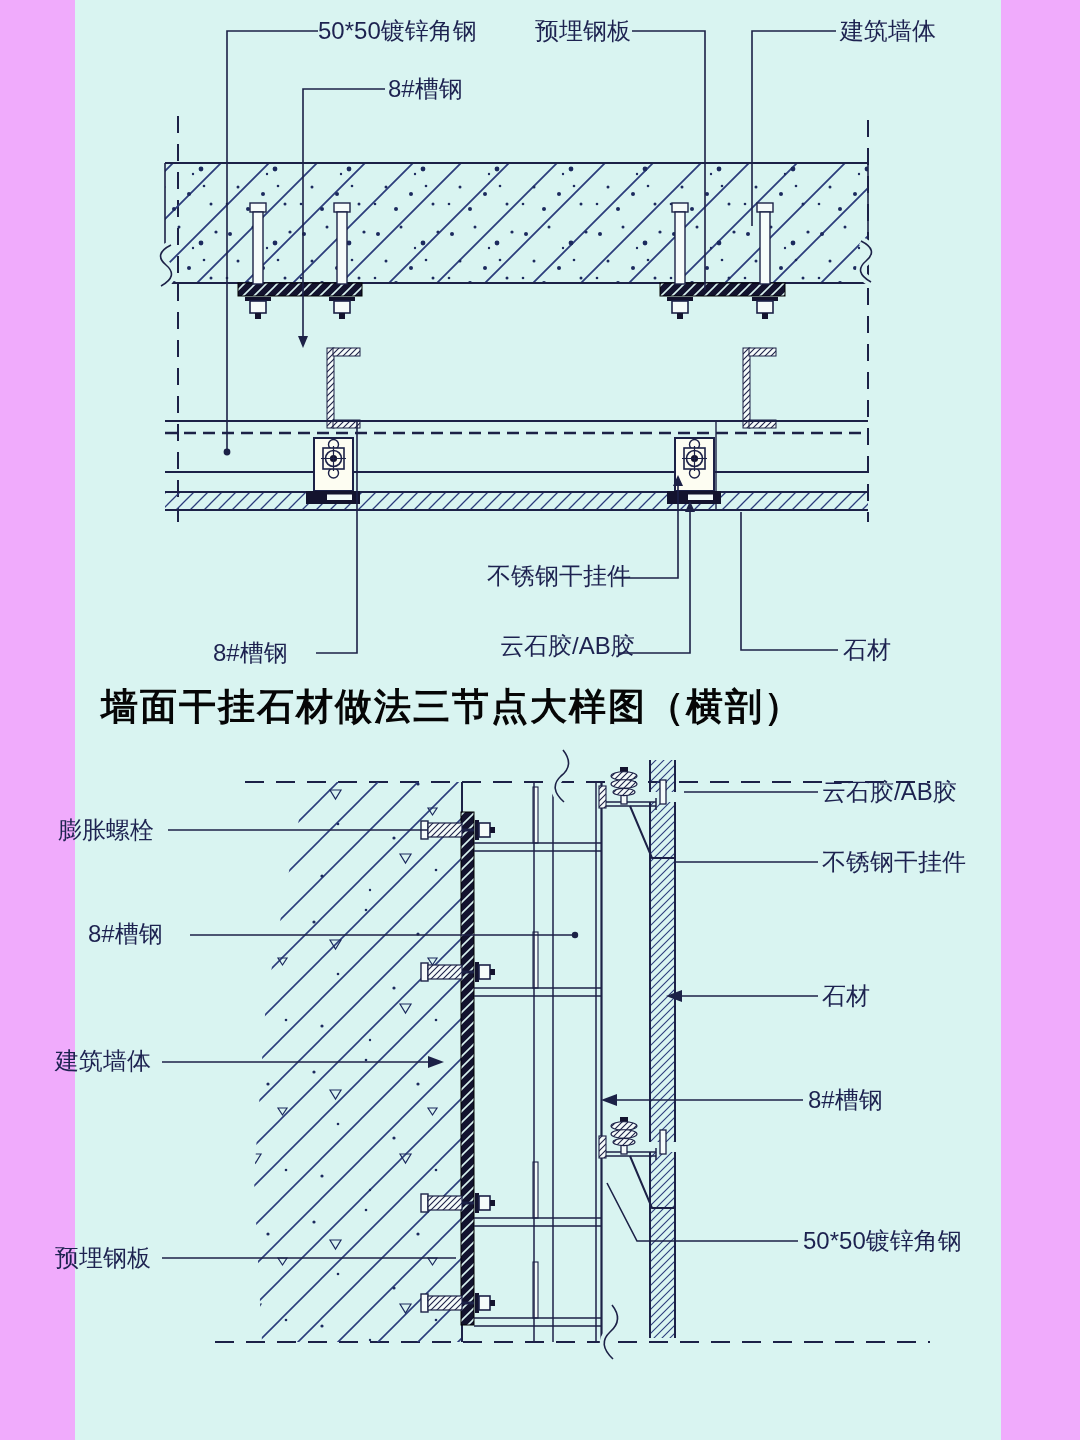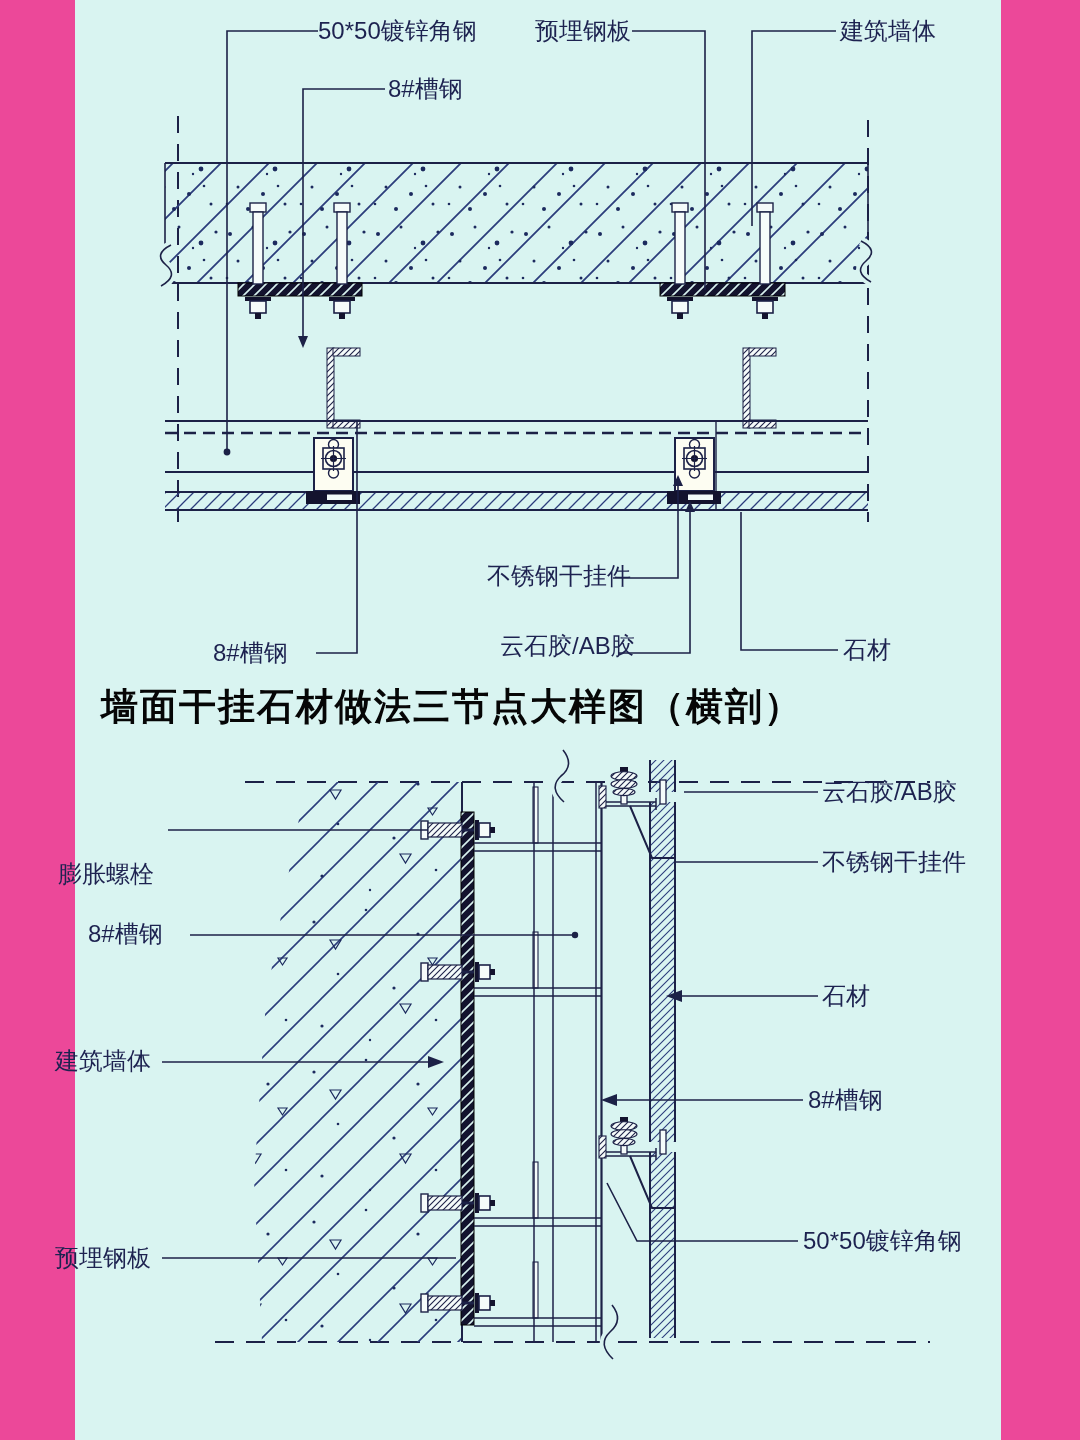--- a/index.html
+++ b/index.html
@@ -1,16 +1,16 @@
 <!DOCTYPE html>
 <html><head>
 <meta charset="utf-8">
 <style>
   html,body{margin:0;padding:0;}
-  #page{position:relative;width:1080px;height:1440px;background:#ec4899;overflow:hidden;
+  #page{position:relative;width:1080px;height:1440px;background:#f0abfc;overflow:hidden;
         font-family:"Liberation Sans", sans-serif;}
   #content-bg{position:absolute;left:75px;top:0;width:926px;height:1440px;background:#d9f4f1;}
   svg{position:absolute;left:0;top:0;}
   .lbl{position:absolute;white-space:nowrap;font-size:24px;color:#1d2250;line-height:26px;
        font-family:"Liberation Sans", sans-serif;}
   .ttl{position:absolute;left:75px;width:754px;text-align:center;font-size:37px;font-weight:900;
        color:#060606;letter-spacing:2px;font-family:"Liberation Sans", sans-serif;}
 </style>
 </head>
 <body>
@@ -274,17 +274,17 @@
   <div class="lbl" style="left:487px;top:563px">不锈钢干挂件</div>
   <div class="lbl" style="left:500px;top:633px">云石胶/AB胶</div>
   <div class="lbl" style="left:843px;top:637px">石材</div>
   <div class="ttl" style="top:682px">墙面干挂石材做法三节点大样图（横剖）</div>
 
   <div class="lbl" style="left:822px;top:779px">云石胶/AB胶</div>
   <div class="lbl" style="left:822px;top:849px">不锈钢干挂件</div>
   <div class="lbl" style="left:822px;top:983px">石材</div>
   <div class="lbl" style="left:808px;top:1087px">8#槽钢</div>
   <div class="lbl" style="left:803px;top:1228px">50*50镀锌角钢</div>
-  <div class="lbl" style="left:58px;top:861px">膨胀螺栓</div>
+  <div class="lbl" style="left:58px;top:817px">膨胀螺栓</div>
   <div class="lbl" style="left:88px;top:921px">8#槽钢</div>
   <div class="lbl" style="left:55px;top:1048px">建筑墙体</div>
   <div class="lbl" style="left:55px;top:1245px">预埋钢板</div>
 </div>
 
 </body></html>

